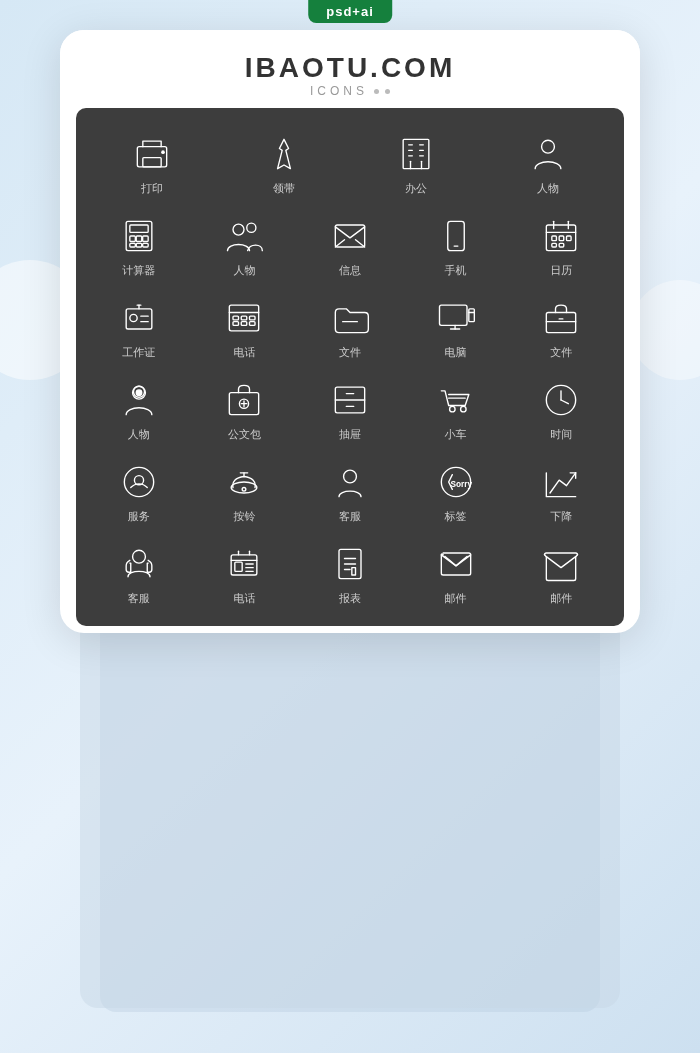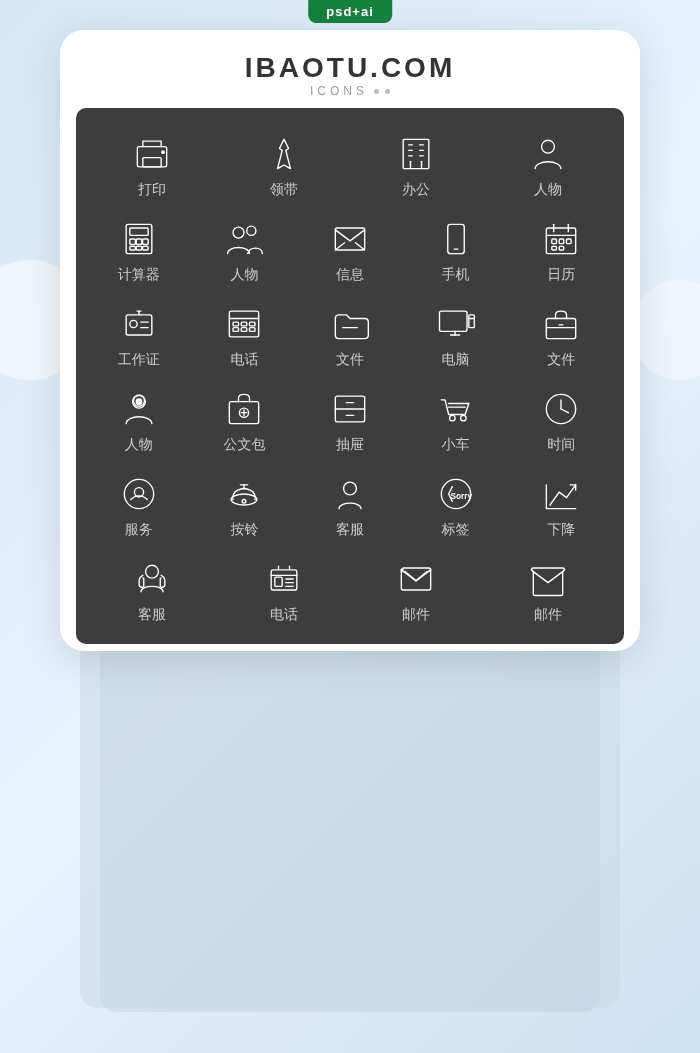--- a/index.html
+++ b/index.html
@@ -154,21 +154,21 @@
     .icon-svg svg {
       stroke: white;
       fill: none;
       stroke-width: 1.5;
       stroke-linecap: round;
       stroke-linejoin: round;
     }
 
     .icon-label {
       color: #ccc;
-      font-size: 14px;
+      font-size: 11px;
       margin-top: 5px;
       text-align: center;
       white-space: nowrap;
     }
   </style>
 </head>
 <body>
 
 <div class="card-shadow-2"></div>
 <div class="card-shadow-1"></div>
@@ -501,20 +501,32 @@
             <line x1="10" y1="20" x2="38" y2="20"></line>
             <path d="M18 10 l0 4"></path>
             <path d="M30 10 l0 4"></path>
           </svg>
         </div>
         <div class="icon-label">电话</div>
       </div>
       <div class="icon-item">
         <div class="icon-svg">
           <svg viewBox="0 0 48 48" width="44" height="44">
+            <rect x="12" y="8" width="24" height="32" rx="2"></rect>
+            <line x1="18" y1="18" x2="30" y2="18"></line>
+            <line x1="18" y1="24" x2="30" y2="24"></line>
+            <line x1="18" y1="30" x2="24" y2="30"></line>
+            <polyline points="26,28 30,28 30,36 26,36 26,28"></polyline>
+          </svg>
+        </div>
+        <div class="icon-label">报表</div>
+      </div>
+      <div class="icon-item">
+        <div class="icon-svg">
+          <svg viewBox="0 0 48 48" width="44" height="44">
             <path d="M10 14 Q8 12 8 14 l0 20 q0 2 2 2 l28 0 q2 0 2-2 l0-20 q0-2-2-2 l-28 0"></path>
             <path d="M8 14 l16 12 l16-12"></path>
             <path d="M12 16 Q10 14 24 26 Q38 14 36 16"></path>
           </svg>
         </div>
         <div class="icon-label">邮件</div>
       </div>
       <div class="icon-item">
         <div class="icon-svg">
           <svg viewBox="0 0 48 48" width="44" height="44">

